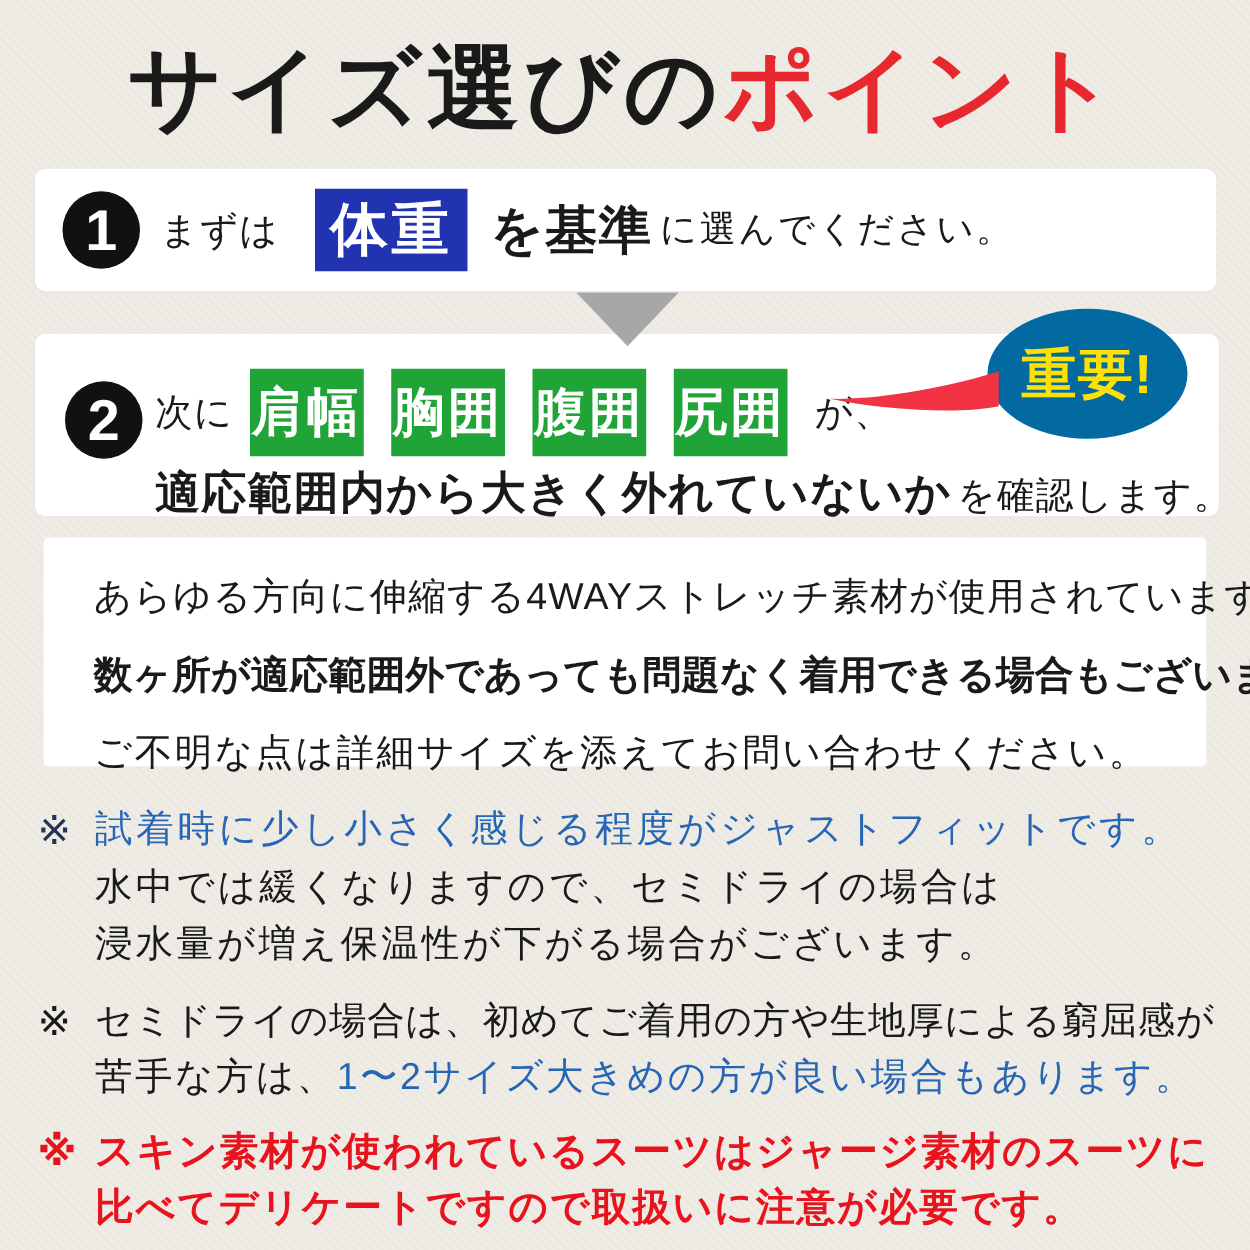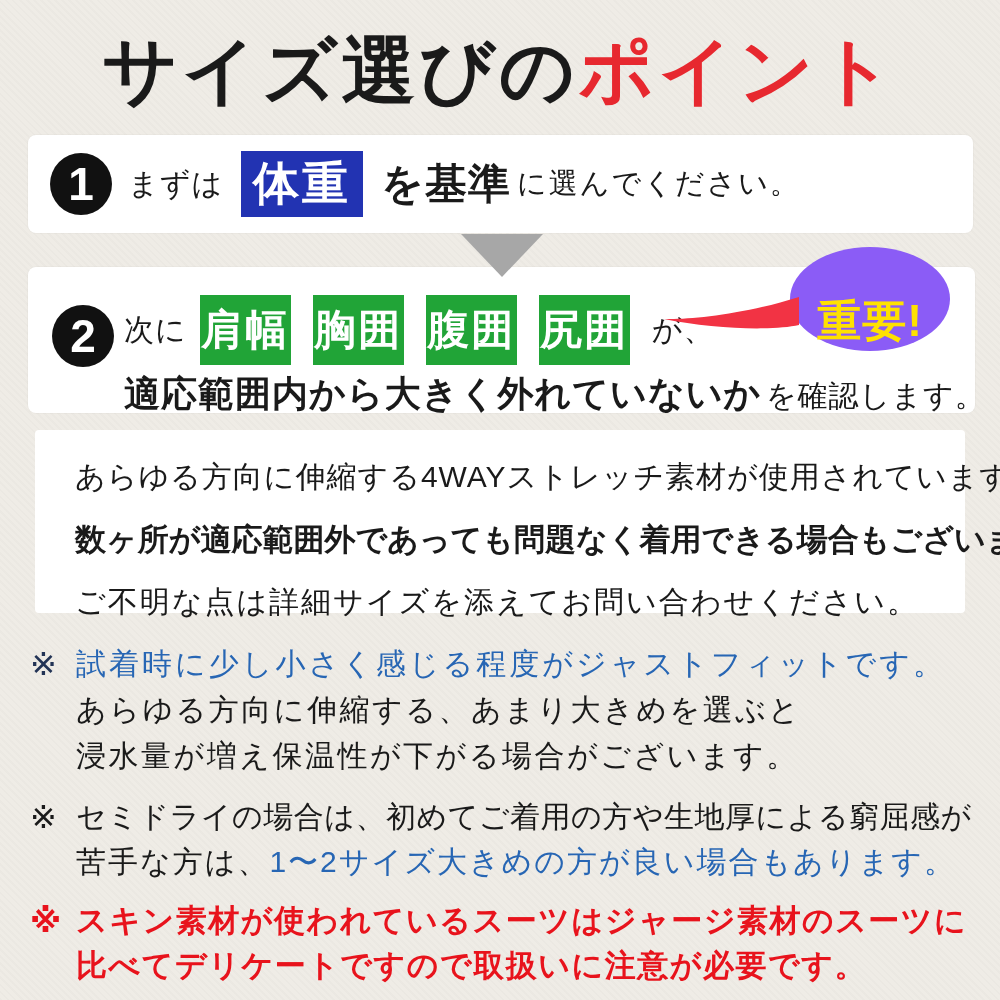--- a/index.html
+++ b/index.html
@@ -25,21 +25,21 @@
   
   .band{position:absolute;background:#ffffff;border-radius:8px;box-shadow:0 0 0 1px rgba(0,0,0,0.02);}
   .band1{left:28px;top:135px;width:945px;height:98px;}
   .band2{left:28px;top:267px;width:947px;height:146px;}
   .band1-inner{display:flex;align-items:center;height:100%;padding-left:22px;white-space:nowrap;}
   .num-circle{
     width:62px;height:62px;border-radius:50%;background:#111;color:#fff;
     font-size:46px;font-weight:bold;display:flex;align-items:center;justify-content:center;
     flex:0 0 auto;
   }
-  .s1-prefix{font-size:30px;margin:0 18px 0 16px;letter-spacing:1px;}
+  .s1-prefix{font-size:30px;margin:0 29px 0 16px;letter-spacing:1px;}
   .badge-blue{
     background:#2233b2;color:#fff;font-weight:bold;font-size:46px;letter-spacing:3px;
     width:122px;height:66px;display:flex;align-items:center;justify-content:center;
     margin-right:16px;flex:0 0 auto;
   }
   .s1-bold{font-size:42px;font-weight:800;margin:0 6px 0 2px;letter-spacing:1px;}
   .s1-suffix{font-size:29px;letter-spacing:2px;}
   
   .down-arrow{
     position:absolute;left:461px;top:234px;width:0;height:0;z-index:3;
@@ -56,22 +56,22 @@
     width:91px;height:70px;display:flex;align-items:center;justify-content:center;
     margin-right:22px;flex:0 0 auto;
   }
   .s2-suffix{font-size:30px;letter-spacing:1px;}
   .b2-line2{margin-top:5px;}
   .s2-bold{font-size:36px;font-weight:800;letter-spacing:1px;}
   .s2-line2-suffix{font-size:30px;letter-spacing:1px;}
   
   .balloon{position:absolute;left:762px;top:-20px;width:160px;height:104px;z-index:4;}
   .balloon-body{
-    width:100%;height:100%;background:#8b5cf6;border-radius:50%;
-    display:flex;align-items:flex-end;justify-content:center;
+    width:100%;height:100%;background:#0369a1;border-radius:50%;
+    display:flex;align-items:center;justify-content:center;
   }
   .balloon-text{color:#ffe100;font-size:44px;font-weight:800;letter-spacing:1px;}
   .balloon-tail{position:absolute;left:-128px;top:44px;width:138px;height:42px;}
   
   .info-box{
     position:absolute;left:35px;top:430px;width:930px;height:183px;
     background:#ffffff;border-radius:4px;box-sizing:border-box;
     padding:27px 0 0 40px;white-space:nowrap;
   }
   .info-line{font-size:30px;letter-spacing:1px;}
@@ -146,21 +146,21 @@
   <div class="info-box">
     <div class="info-line">あらゆる方向に伸縮する4WAYストレッチ素材が使用されています。</div>
     <div class="info-line info-bold">数ヶ所が適応範囲外であっても問題なく着用できる場合もございます。</div>
     <div class="info-line info-spaced">ご不明な点は詳細サイズを添えてお問い合わせください。</div>
   </div>
 
   <div class="note note1">
     <div class="note-mark">※</div>
     <div class="note-lines">
       <div class="nl-blue">試着時に少し小さく感じる程度がジャストフィットです。</div>
-      <div class="nl-black">あらゆる方向に伸縮する、あまり大きめを選ぶと</div>
+      <div class="nl-black">水中では緩くなりますので、セミドライの場合は</div>
       <div class="nl-black">浸水量が増え保温性が下がる場合がございます。</div>
     </div>
   </div>
 
   <div class="note note2">
     <div class="note-mark">※</div>
     <div class="note-lines">
       <div class="nl1">セミドライの場合は、初めてご着用の方や生地厚による窮屈感が</div>
       <div><span class="nl2-black">苦手な方は、</span><span class="nl2-blue">1〜2サイズ大きめの方が良い場合もあります。</span></div>
     </div>

